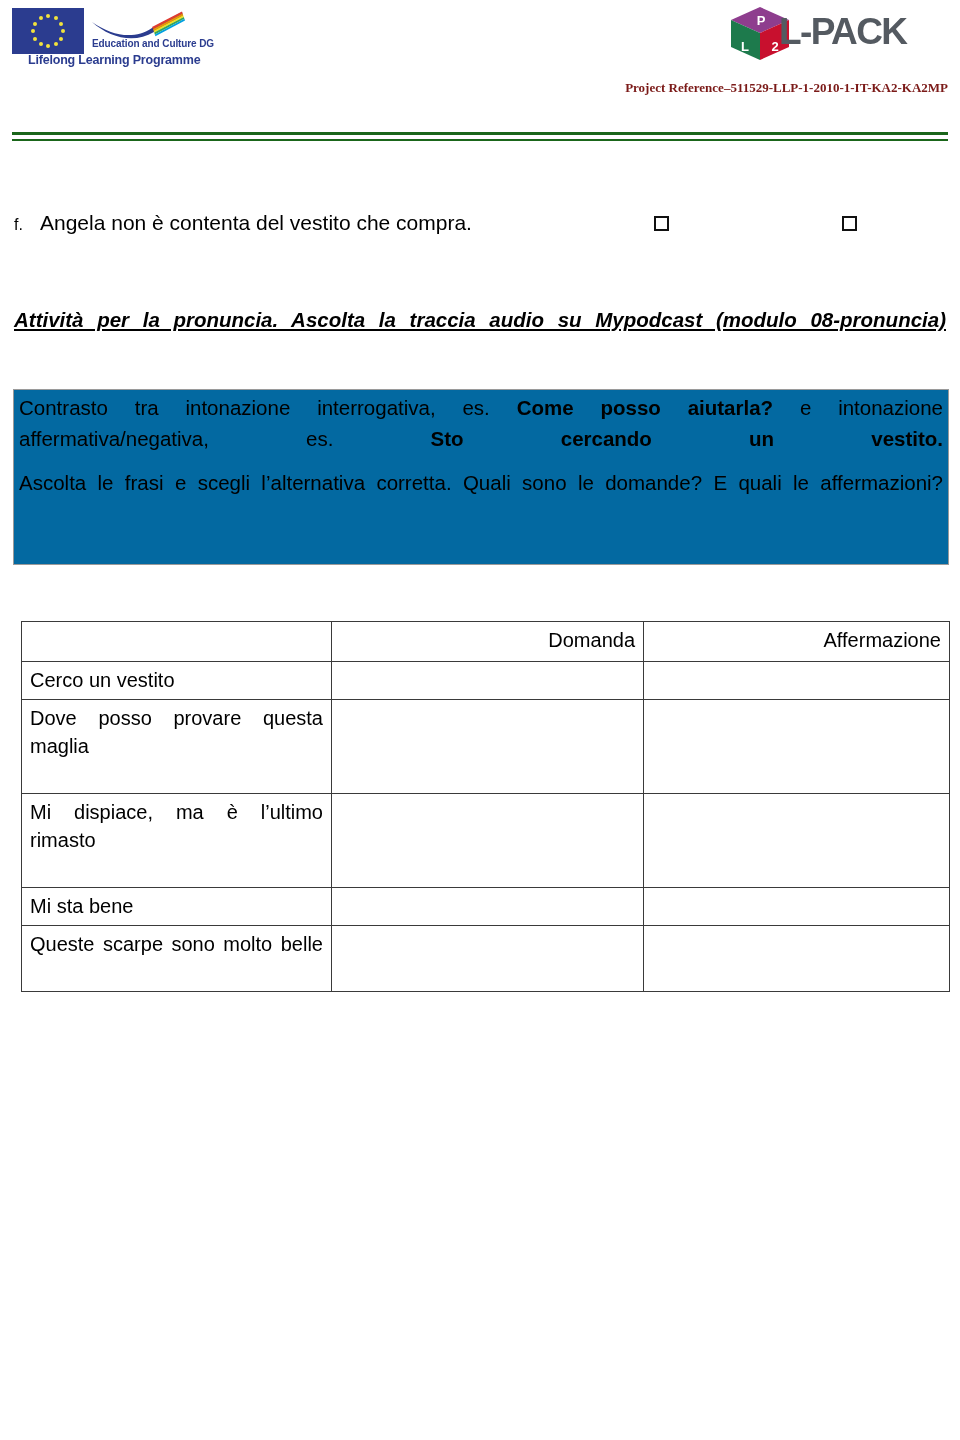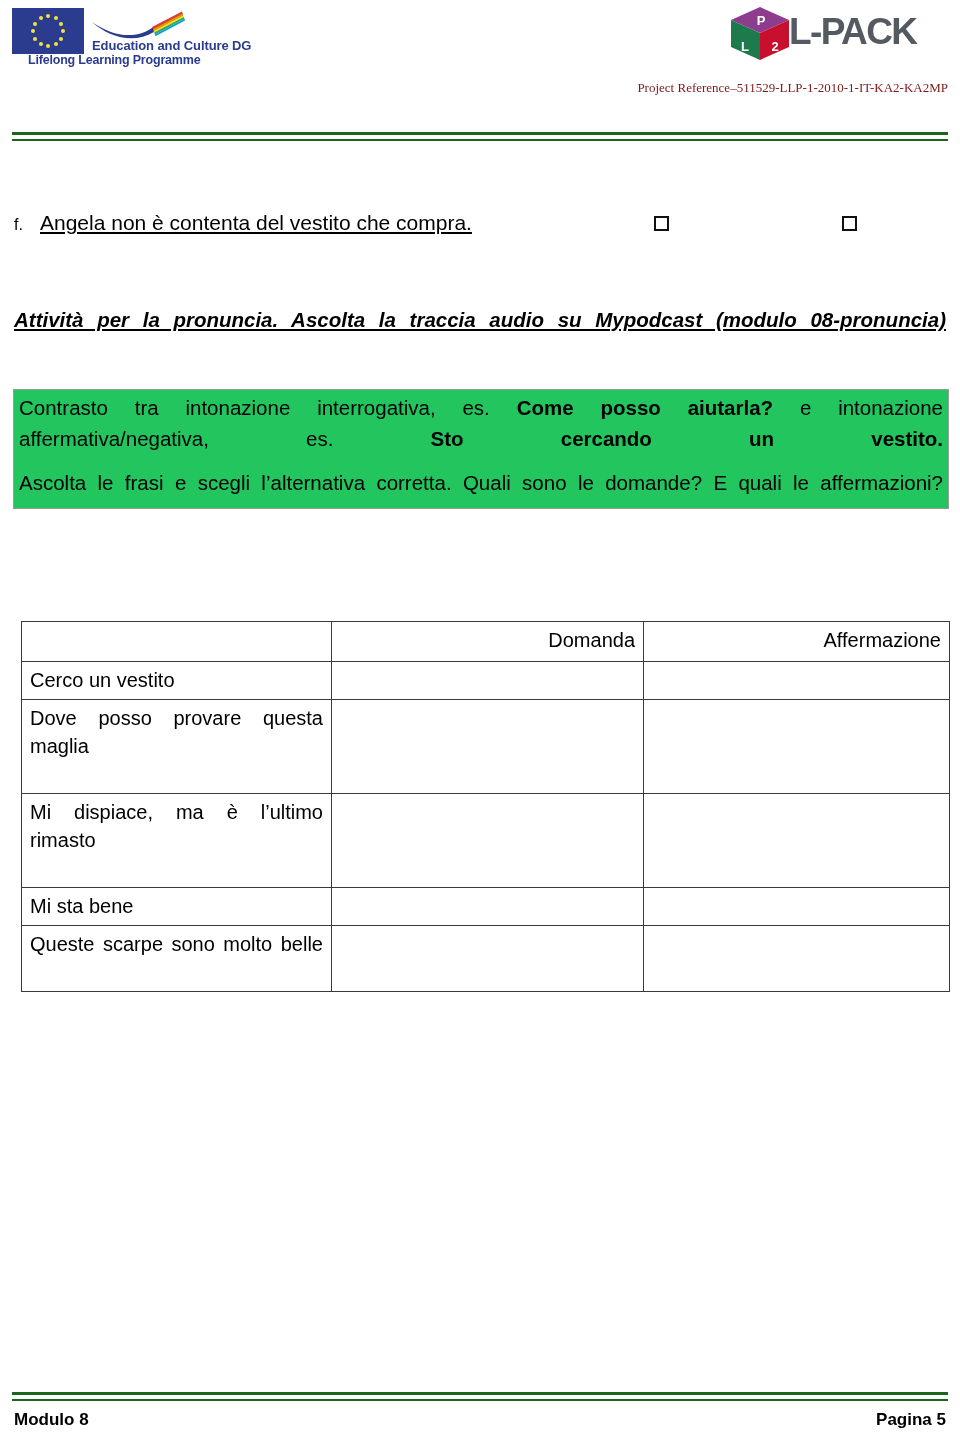--- a/index.html
+++ b/index.html
@@ -65,21 +65,21 @@
     position: absolute;
     left: 82px;
     top: 4px;
     width: 98px;
     height: 32px;
   }
   .dg-text {
     position: absolute;
     left: 84px;
     top: 32px;
-    font-size: 13px;
+    font-size: 10px;
     font-weight: bold;
     color: #2b3c8f;
     letter-spacing: -0.1px;
     white-space: nowrap;
   }
   .llp-text {
     position: absolute;
     left: 4px;
     top: 47px;
     font-size: 12.5px;
@@ -99,39 +99,39 @@
   }
   .lpack-cube {
     position: absolute;
     left: 0;
     top: 0;
     width: 66px;
     height: 56px;
   }
   .lpack-word {
     position: absolute;
-    left: 62px;
+    left: 52px;
     top: 5px;
     font-size: 37px;
     font-weight: bold;
     color: #545a61;
     letter-spacing: -1.6px;
     font-family: "Liberation Sans", sans-serif;
     white-space: nowrap;
   }
 
   .proj-ref {
     position: absolute;
     left: 0;
     top: 80px;
     width: 948px;
     text-align: right;
     font-family: "Liberation Serif", serif;
     font-size: 13px;
-    font-weight: normal;
+    font-weight: bold;
     color: #7b1a18;
     white-space: nowrap;
   }
 
   .rule-green {
     position: absolute;
     left: 12px;
     width: 936px;
     height: 3px;
     background: #1a661a;
@@ -162,21 +162,20 @@
     top: 8px;
     font-size: 16px;
   }
   .q-text {
     position: absolute;
     left: 26px;
     top: 0;
     font-size: 21px;
     line-height: 30px;
     white-space: nowrap;
-    text-decoration: underline;
   }
   .checkbox {
     position: absolute;
     top: 8px;
     width: 15px;
     height: 15px;
     border: 2px solid #111111;
     box-sizing: border-box;
   }
   .checkbox.first { left: 640px; }
@@ -201,22 +200,22 @@
     display: inline-block;
     width: 100%;
     height: 0;
   }
 
   .grey-box {
     position: absolute;
     left: 13px;
     top: 389px;
     width: 936px;
-    height: 120px;
-    background: #22c55e;
+    height: 176px;
+    background: #0369a1;
     border: 1px solid #9a9a9a;
     box-sizing: border-box;
   }
   .grey-par {
     position: absolute;
     left: 5px;
     width: 924px;
     font-size: 20.5px;
     line-height: 31px;
     text-align: justify;
@@ -416,22 +415,14 @@
 
         <tr>
           <td class="phrase"><span>Queste scarpe sono molto belle</span><span class="fill"></span></td>
           <td></td>
           <td></td>
         </tr>
       </tbody>
     </table>
   </div>
 
-  <div class="footer">
-    <div class="rule-green" style="top:22px;"></div>
-    <div class="rule-green thin" style="top:29px;"></div>
-    <div class="footer-row">
-      <span>Modulo 8</span>
-      <span>Pagina 5</span>
-    </div>
-  </div>
 
 </div>
 
 </body></html>

